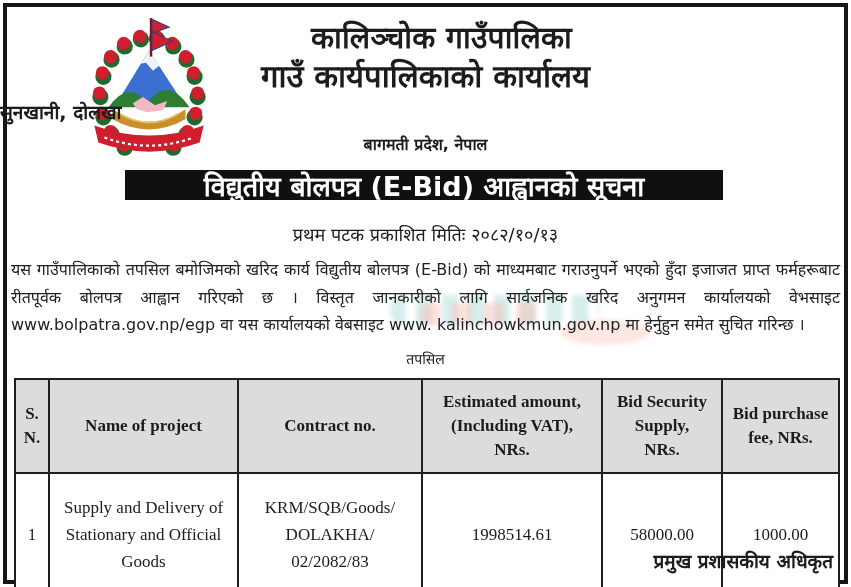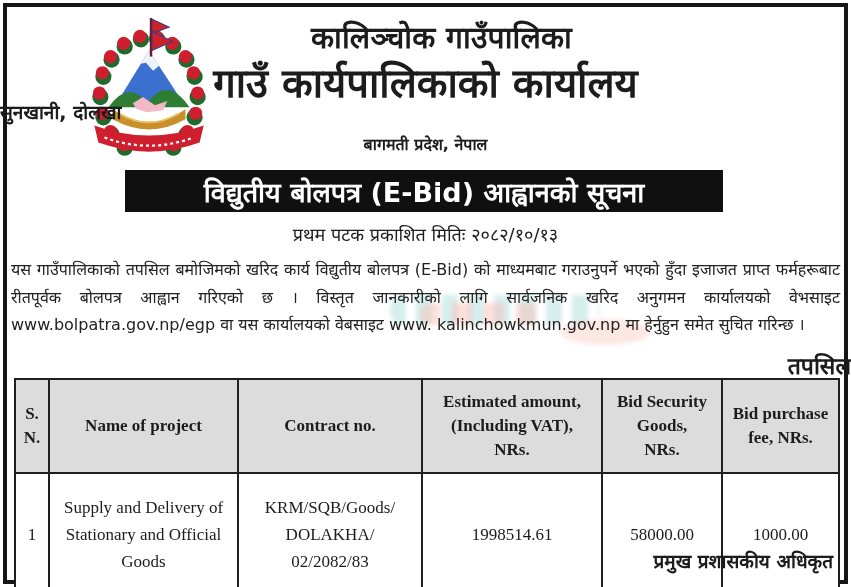--- a/index.html
+++ b/index.html
@@ -5,31 +5,31 @@
   html,body{margin:0;padding:0;}
   body{
     width:851px;height:587px;position:relative;background:#ffffff;
     font-family:"Liberation Serif","DejaVu Serif",serif;color:#1c1c1c;overflow:hidden;
   }
   .frame{position:absolute;left:3px;top:3px;right:3px;bottom:3px;border:4px solid #161616;pointer-events:none;}
   .dev{font-family:"DejaVu Sans","Liberation Sans",sans-serif;}
   
   .emblem{position:absolute;left:88px;top:12px;width:122px;height:162px;}
   .title-1{position:absolute;left:16px;top:16px;width:100%;text-align:center;font-size:30px;font-weight:700;letter-spacing:.2px;}
-  .title-2{position:absolute;left:0;top:54px;width:100%;text-align:center;font-size:40px;font-weight:700;}
+  .title-2{position:absolute;left:0;top:54px;width:100%;text-align:center;font-size:31px;font-weight:700;}
   .sub-1{position:absolute;left:0;top:99px;width:100%;text-align:left;font-size:19px;font-weight:700;}
   .sub-2{position:absolute;left:0;top:133px;width:100%;text-align:center;font-size:16px;font-weight:700;}
   
-  .banner{position:absolute;left:125px;top:170px;width:598px;height:42px;background:#101010;color:#ffffff;
+  .banner{position:absolute;left:125px;top:170px;width:598px;height:30px;background:#101010;color:#ffffff;
     display:flex;align-items:center;justify-content:center;font-size:27px;font-weight:700;}
   .pubdate{position:absolute;left:0;top:222px;width:100%;text-align:center;font-size:18px;font-weight:400;}
   
   .body-text{position:absolute;left:11px;top:256px;width:829px;font-size:16px;line-height:27.5px;
     text-align:justify;color:#222;}
-  .tapasil{position:absolute;left:0;top:349px;width:100%;text-align:right;font-size:23px;font-weight:700;}
+  .tapasil{position:absolute;left:0;top:349px;width:100%;text-align:center;font-size:14px;font-weight:400;}
   
   .watermark{position:absolute;left:380px;top:285px;width:300px;height:70px;pointer-events:none;filter:blur(2px);opacity:.55;}
   .wm-teal{position:absolute;left:10px;top:10px;width:210px;height:30px;border-radius:14px;
     background:repeating-linear-gradient(90deg,rgba(46,166,160,.35) 0 16px,rgba(46,166,160,0) 16px 26px);}
   .wm-salmon{position:absolute;left:40px;top:18px;width:120px;height:22px;border-radius:10px;
     background:repeating-linear-gradient(90deg,rgba(244,131,111,.45) 0 20px,rgba(244,131,111,0) 20px 32px);}
   .wm-salmon2{position:absolute;left:180px;top:34px;width:90px;height:26px;border-radius:50%;
     background:rgba(244,131,111,.35);}
   
   table.bid{position:absolute;left:14px;top:378px;width:824px;border-collapse:collapse;table-layout:fixed;}
@@ -144,21 +144,21 @@
       <th>
         <div>Contract no.</div>
       </th>
       <th>
         <div>Estimated amount,</div>
         <div>(Including VAT),</div>
         <div>NRs.</div>
       </th>
       <th>
         <div>Bid Security</div>
-        <div>Goods,</div>
+        <div>Supply,</div>
         <div>NRs.</div>
       </th>
       <th>
         <div>Bid purchase</div>
         <div>fee, NRs.</div>
       </th>
     </tr>
   </thead>
   <tbody>
     <tr>

